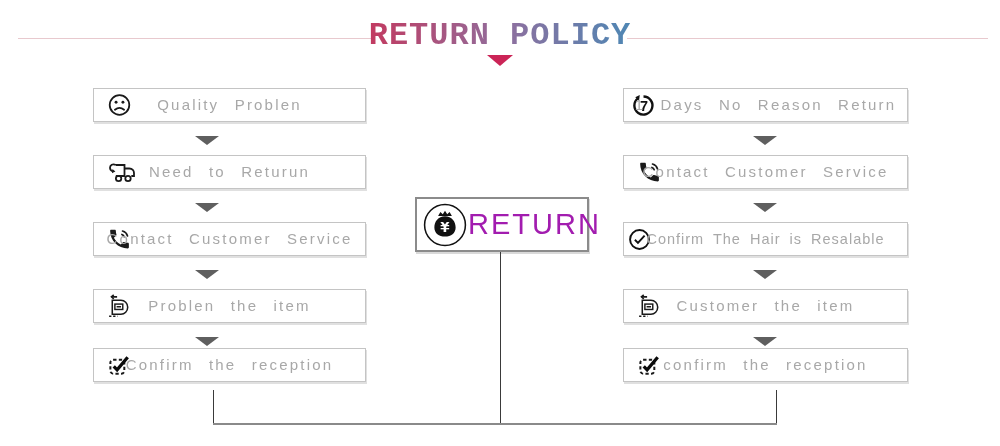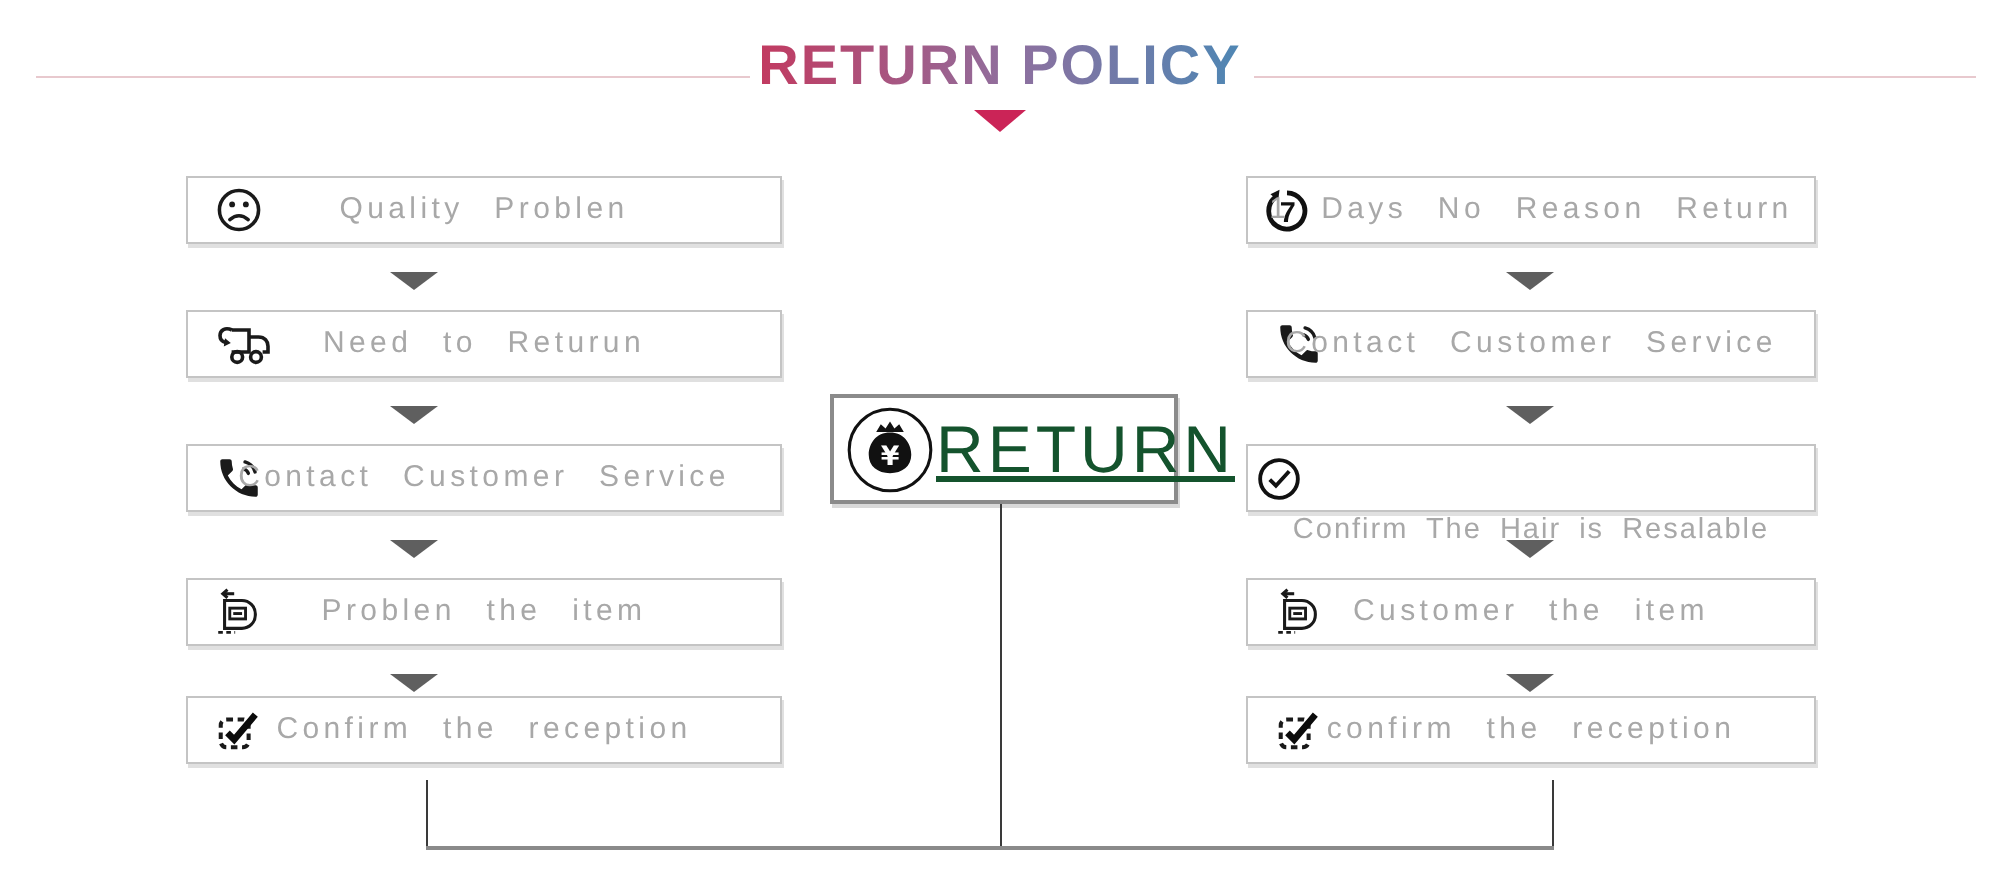--- a/index.html
+++ b/index.html
@@ -4,49 +4,49 @@
 <style>
   html,body { margin:0; padding:0; background:#fff; }
   .canvas {
     position:relative; width:1000px; height:446px; background:#ffffff;
     font-family:"Liberation Sans", sans-serif; overflow:hidden;
   }
 
   
   .title {
     position:absolute; top:17px; left:50%; transform:translateX(-50%);
-    font-family:Liberation Sans, sans-serif; font-size:28px; font-weight:700;
+    font-family:Liberation Mono, monospace; font-size:32px; font-weight:700;
     letter-spacing:1px; white-space:nowrap;
     background:linear-gradient(90deg,#c23a60 0%,#8f6f9e 52%,#4e87b4 100%);
     -webkit-background-clip:text; background-clip:text; color:transparent;
   }
   .hline { position:absolute; top:38px; height:1px; background:#e8c9ce; }
   .hline.left  { left:18px;  width:357px; }
   .hline.right { left:627px; width:361px; }
   .title-arrow {
     position:absolute; top:55px; left:500px; transform:translateX(-50%);
     width:0; height:0;
     border-left:13px solid transparent; border-right:13px solid transparent;
     border-top:11px solid #cb2457;
   }
 
   
   .step {
     position:absolute; height:34px; background:#fff; box-sizing:border-box;
     border:1px solid #c4c4c4; box-shadow:1px 2px 0 rgba(0,0,0,0.12);
   }
-  .col-left  .step { left:93px;  width:298px; }
+  .col-left  .step { left:93px;  width:273px; }
   .col-right .step { left:623px; width:285px; }
   .r1 { top:88px; } .r2 { top:155px; } .r3 { top:222px; } .r4 { top:289px; } .r5 { top:348px; }
   .step .label {
     position:absolute; left:0; right:0; top:0; bottom:0;
     text-align:center; line-height:32px; font-size:15px; color:#a8a8a8;
     letter-spacing:2.2px; word-spacing:9px; white-space:nowrap;
   }
-  .step .label.tight { letter-spacing:1px; word-spacing:4px; font-size:14.5px;margin-top:26px; }
+  .step .label.tight { letter-spacing:1px; word-spacing:4px; font-size:14.5px; }
   .step .icon {
     position:absolute; left:13px; top:50%; transform:translateY(-50%);
     width:25px; height:25px; display:flex; align-items:center; justify-content:center;
   }
   .step .icon.wide { width:30px; }
   .step .icon.at-edge { left:3px; }
   .step .icon.near-edge { left:7px; }
 
   
   .flow-arrow {
@@ -60,21 +60,21 @@
 
   
   .center-box {
     position:absolute; left:415px; top:197px; width:174px; height:55px;
     box-sizing:border-box; border:2px solid #8b8b8b; background:#fff;
     box-shadow:1px 2px 0 rgba(0,0,0,0.15);
     display:flex; align-items:center;
   }
   .center-box .bag { margin-left:5px; flex:0 0 auto; display:flex; }
   .center-box .center-label {
-    font-size:33px; color:#14532d; letter-spacing:2px; white-space:nowrap;text-decoration:underline;
+    font-size:29px; color:#a21caf; letter-spacing:2px; white-space:nowrap;
   }
 
   
   .vline { position:absolute; width:1px; background:#3a3a3a; }
   .v-left   { left:213px; top:390px; height:34px; }
   .v-center { left:500px; top:252px; height:172px; }
   .v-right  { left:776px; top:390px; height:34px; }
   .h-connector { position:absolute; left:213px; top:423px; width:564px; height:2px; background:#8a8a8a; }
 
   svg { display:block; }

